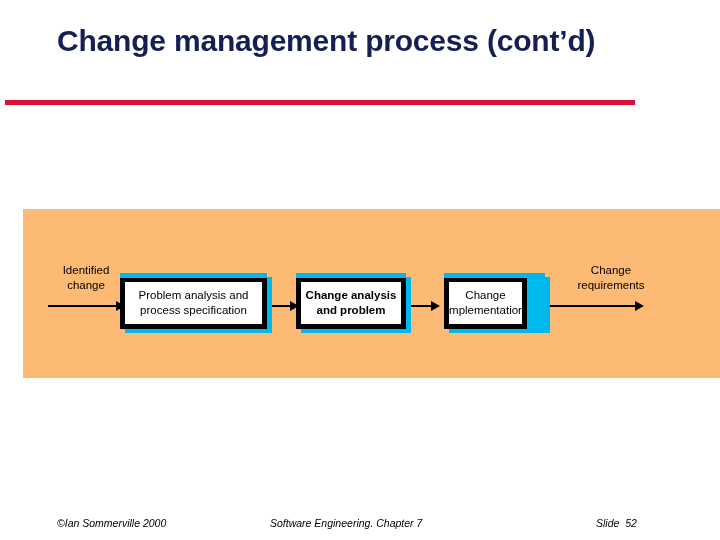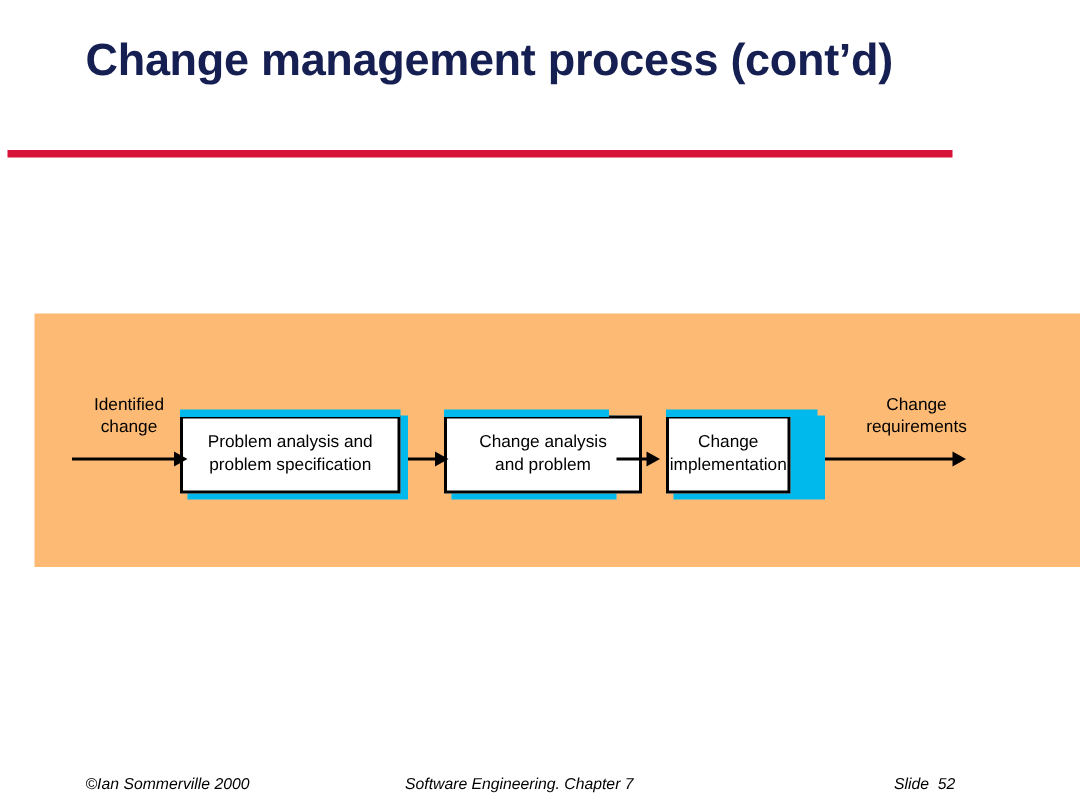--- a/index.html
+++ b/index.html
@@ -45,21 +45,21 @@
     width: 667px;
     height: 169px;
     background: #fdba74;
     padding-left: 40px;
   }
 
   
   .proc-box {
     position: absolute;
     background: #ffffff;
-    border: 2px solid #000000;
+    border: 5px solid #000000;
     box-sizing: border-box;
     display: flex;
     align-items: center;
     justify-content: center;
     text-align: center;
     font-size: 11.5px;
     line-height: 15px;
     color: #000000;
     z-index: 3;
   }
@@ -129,30 +129,30 @@
   </div>
 
   <div class="arrow-line" style="left:25px; top:96px; width:72px;"></div>
   <div class="arrow-head" style="left:93px; top:92px;"></div>
 
   <div class="proc-shadow" style="left:102px; top:68px; width:147px; height:56px;"></div>
   <div class="proc-topedge" style="left:97px; top:64px; width:147px; height:5px;"></div>
   <div class="proc-box" style="left:97px; top:68px; width:147px; height:52px;">
     <div>
       <div>Problem analysis and</div>
-      <div>problem specification</div>
+      <div>process specification</div>
     </div>
   </div>
 
   <div class="arrow-line" style="left:249px; top:96px; width:22px;"></div>
   <div class="arrow-head" style="left:267px; top:92px;"></div>
 
   <div class="proc-shadow" style="left:278px; top:68px; width:110px; height:56px;"></div>
   <div class="proc-topedge" style="left:273px; top:64px; width:110px; height:5px;"></div>
-  <div class="proc-box" style="left:273px; top:68px; width:132px; height:52px;">
+  <div class="proc-box" style="left:273px; top:68px; width:110px; height:52px;font-weight:bold;">
     <div>
       <div>Change analysis</div>
       <div>and problem</div>
     </div>
   </div>
 
   <div class="arrow-line" style="left:388px; top:96px; width:24px;"></div>
   <div class="arrow-head" style="left:408px; top:92px;"></div>
 
   <div class="proc-shadow" style="left:426px; top:68px; width:101px; height:56px;"></div>

